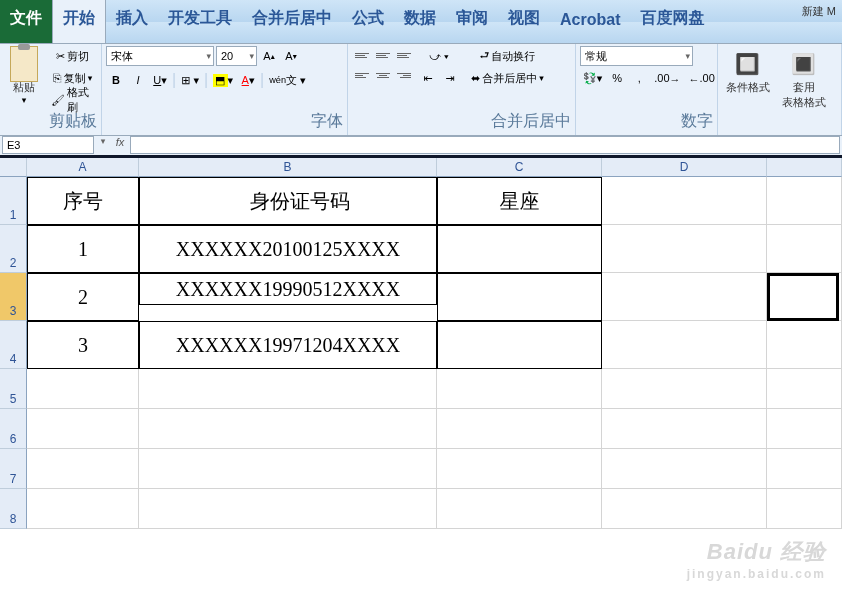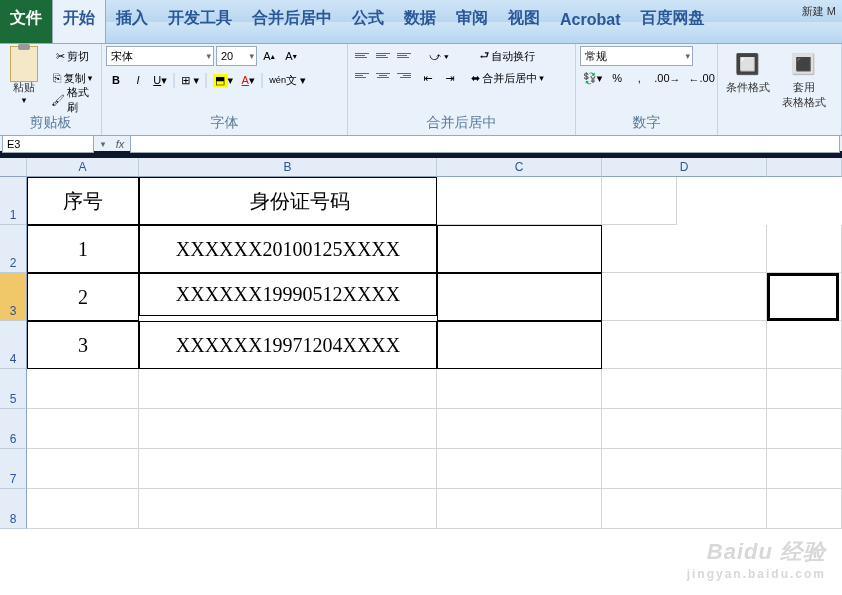--- a/index.html
+++ b/index.html
@@ -11,40 +11,40 @@
 .title-text { margin-left: auto; font-size: 11px; color: #333; padding-right: 4px; }
 
 .tabs { height: 22px; background: linear-gradient(#cfe5f7, #b8d6f0); display: flex; align-items: flex-end; border-bottom: 1px solid #9ab; }
 .tab { padding: 14px 10px; font-size: 16px; color: #2b5797; cursor: pointer; font-weight: bold; }
 .tab.file { background: #1a6b37; color: #fff; }
 .tab.active { background: #e9f1fa; border: 1px solid #9ab; border-bottom: none; border-radius: 2px 2px 0 0; }
 
 .ribbon { height: 92px; background: #e9f1fa; display: flex; border-bottom: 1px solid #9ab; }
 .ribbon-group { border-right: 1px solid #c1d4e8; padding: 2px 4px; display: flex; flex-direction: column; }
 .group-content { flex: 1; display: flex; align-items: flex-start; gap: 4px; }
-.group-label { font-size: 14px; color: #5a7a9a; text-align: center; padding: 1px 0; }
+.group-label { font-size: 16px; color: #5a7a9a; text-align: right; padding: 1px 0; }
 
 .big-btn { display: flex; flex-direction: column; align-items: center; padding: 2px 4px; cursor: pointer; }
 .big-btn .ico { width: 32px; height: 32px; display: flex; align-items: center; justify-content: center; font-size: 20px; }
 .big-btn .lbl { font-size: 11px; color: #333; }
 
 .vstack { display: flex; flex-direction: column; gap: 2px; }
 .hstack { display: flex; align-items: center; gap: 2px; }
 .small-btn { height: 20px; min-width: 20px; display: flex; align-items: center; justify-content: center; font-size: 11px; cursor: pointer; padding: 0 2px; border: 1px solid transparent; }
 .combo { height: 20px; border: 1px solid #9ab; background: #fff; font-size: 11px; padding: 0 14px 0 4px; display: flex; align-items: center; position: relative; cursor: pointer; }
 .combo::after { content: "▾"; position: absolute; right: 2px; font-size: 9px; color: #666; }
 
 .clipboard-ico { width: 28px; height: 36px; background: #f5e8c8; border: 1px solid #c5a85a; position: relative; }
 .clipboard-ico::before { content: ""; position: absolute; top: -3px; left: 7px; width: 12px; height: 6px; background: #999; border-radius: 2px; }
 
 .align-set { display: grid; grid-template-columns: repeat(3, 20px); gap: 1px; }
 .align-cell { width: 20px; height: 18px; border: 1px solid transparent; display: flex; flex-direction: column; justify-content: center; padding: 2px; gap: 1px; cursor: pointer; }
 .align-cell span { height: 1px; background: #666; }
 
-.namebox-bar { height: 22px; background: #e9f1fa; display: flex; align-items: center; border-bottom: 7px solid #0f172a; }
+.namebox-bar { height: 22px; background: #e9f1fa; display: flex; align-items: flex-start; border-bottom: 3px solid #0f172a; }
 .namebox { width: 92px; height: 18px; border: 1px solid #9ab; background: #fff; font-size: 11px; padding: 0 4px; display: flex; align-items: center; margin: 0 2px; }
 .fx-btn { width: 20px; text-align: center; font-style: italic; font-size: 11px; color: #555; cursor: pointer; }
 .formula-bar { flex: 1; height: 18px; border: 1px solid #9ab; background: #fff; margin-right: 2px; }
 
 .grid-area { position: relative; overflow: hidden; height: 437px; }
 .col-headers { display: flex; height: 19px; }
 .corner { width: 27px; height: 19px; background: #e4ecf7; border-right: 1px solid #bfcddb; border-bottom: 1px solid #8ba3bf; }
 .colh { height: 19px; background: #e4ecf7; border-right: 1px solid #bfcddb; border-bottom: 1px solid #8ba3bf; text-align: center; font-size: 12px; color: #2f5496; line-height: 19px; cursor: pointer; }
 .row { display: flex; }
 .rowh { width: 27px; background: #e4ecf7; border-right: 1px solid #8ba3bf; border-bottom: 1px solid #bfcddb; text-align: center; font-size: 12px; color: #2f5496; display: flex; align-items: flex-end; justify-content: center; cursor: pointer; padding-bottom: 2px; }
@@ -245,35 +245,36 @@
     <div class="colh" style="width:298px">B</div>
     <div class="colh" style="width:165px">C</div>
     <div class="colh" style="width:165px">D</div>
     <div class="colh" style="width:75px"></div>
   </div>
   <div id="rows">
       <div class="row">
         <div class="rowh" style="height: 48px;">1</div>
         <div class="cell bordered" style="width: 112px; height: 48px;">序号</div>
         <div class="cell bordered" style="width: 298px; height: 48px; padding-left: 24px;">身份证号码</div>
+        <div class="cell bordered" style="width: 165px; height: 48px;">星座</div>
         <div class="cell" style="width: 165px; height: 48px;"></div>
         <div class="cell" style="width: 75px; height: 48px;"></div>
       </div>
       <div class="row">
         <div class="rowh" style="height: 48px;">2</div>
         <div class="cell bordered" style="width: 112px; height: 48px;">1</div>
         <div class="cell bordered" style="width: 298px; height: 48px;">XXXXXX20100125XXXX</div>
         <div class="cell bordered" style="width: 165px; height: 48px;"></div>
         <div class="cell" style="width: 165px; height: 48px;"></div>
         <div class="cell" style="width: 75px; height: 48px;"></div>
       </div>
       <div class="row">
         <div class="rowh sel" style="height: 48px;">3</div>
         <div class="cell bordered" style="width: 112px; height: 48px;">2</div>
-        <div class="cell bordered" style="width: 298px; height: 43px;">XXXXXX19990512XXXX</div>
+        <div class="cell bordered" style="width: 298px; height: 32px;">XXXXXX19990512XXXX</div>
         <div class="cell bordered" style="width: 165px; height: 48px;"></div>
         <div class="cell" style="width: 165px; height: 48px;"></div>
         <div class="cell" style="width: 75px; height: 48px;"></div>
       </div>
       <div class="row">
         <div class="rowh" style="height: 48px;">4</div>
         <div class="cell bordered" style="width: 112px; height: 48px;">3</div>
         <div class="cell bordered" style="width: 298px; height: 48px;">XXXXXX19971204XXXX</div>
         <div class="cell bordered" style="width: 165px; height: 48px;"></div>
         <div class="cell" style="width: 165px; height: 48px;"></div>

